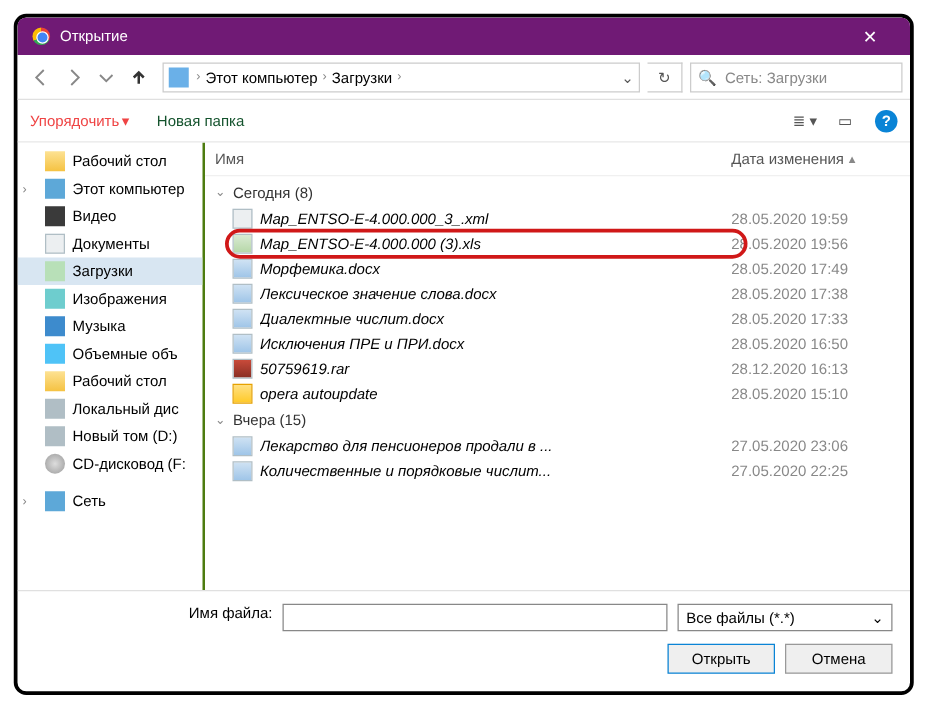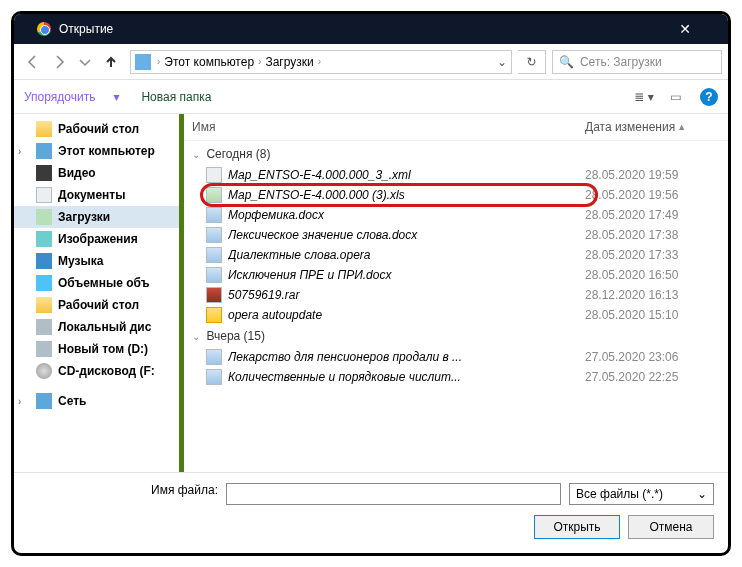--- a/index.html
+++ b/index.html
@@ -1,41 +1,41 @@
 <!DOCTYPE html>
 <html><head>
 <meta charset="utf-8">
 <style>
 * { margin: 0; padding: 0; box-sizing: border-box; font-family: "Segoe UI", Tahoma, sans-serif; font-size: 12px; }
 body { background: #fff; display: flex; align-items: center; justify-content: center; height: 567px; width: 742px; }
 .outer { width: 720px; height: 545px; background: #fff; border: 3px solid #000; border-radius: 10px; overflow: hidden; display: flex; flex-direction: column; }
-.titlebar { background: #0f172a; color: #fff; height: 30px; display: flex; align-items: center; padding: 0 23px; }
+.titlebar { background: #701a75; color: #fff; height: 30px; display: flex; align-items: center; padding: 0 12px; }
 .titlebar .chrome-icon { width: 14px; height: 14px; border-radius: 50%; background: conic-gradient(#ea4335 0 120deg, #34a853 120deg 240deg, #fbbc05 240deg 360deg); margin-right: 8px; position: relative; }
 .titlebar .chrome-icon::after { content: ""; position: absolute; top: 3px; left: 3px; width: 8px; height: 8px; border-radius: 50%; background: #4285f4; border: 1px solid #fff; }
 .titlebar .title { flex: 1; }
 .titlebar .close { width: 40px; text-align: center; font-size: 14px; cursor: pointer; }
 .navbar { height: 36px; display: flex; align-items: center; border-bottom: 1px solid #e0e0e0; padding: 0 6px; background: #fff; }
 .navarrow { width: 26px; height: 26px; display: flex; align-items: center; justify-content: center; color: #888; }
 .navarrow.enabled { color: #333; }
 .navarrow svg { width: 16px; height: 16px; }
 .up-icon { color: #1e88e5; }
 .breadcrumb { flex: 1; height: 24px; border: 1px solid #ccc; margin: 0 6px; display: flex; align-items: center; padding: 0 4px; gap: 2px; }
 .bc-icon { width: 16px; height: 16px; background: #6ab0e8; display: inline-block; margin-right: 2px; }
 .bc-sep { color: #888; font-size: 10px; padding: 0 2px; }
 .dropdown-caret { margin-left: auto; color: #555; }
 .refresh { width: 28px; height: 24px; border: 1px solid #ccc; border-left: none; display: flex; align-items: center; justify-content: center; color: #555; }
 .searchbox { width: 170px; height: 24px; border: 1px solid #ccc; margin-left: 6px; display: flex; align-items: center; padding: 0 6px; color: #888; gap: 6px; }
 .toolbar { height: 34px; display: flex; align-items: center; padding: 0 10px; border-bottom: 1px solid #e8e8e8; gap: 4px; }
-.toolbar .org { color: #8b5cf6; cursor: pointer; display: flex; gap: 18px; }
+.toolbar .org { color: #ef4444; cursor: pointer; display: flex; gap: 2px; }
 .toolbar .newf { color: #14532d; margin-left: 18px; cursor: pointer; }
 .toolbar .spacer { flex: 1; }
 .toolbar .tbtn { width: 28px; height: 24px; border: 1px solid transparent; display: flex; align-items: center; justify-content: center; color: #555; }
 .toolbar .help { width: 18px; height: 18px; border-radius: 50%; background: #0a84d6; color: #fff; display: flex; align-items: center; justify-content: center; font-weight: bold; margin-left: 6px; }
 .mainarea { flex: 1; display: flex; overflow: hidden; border-bottom: 1px solid #e0e0e0; }
-.sidebar { width: 170px; border-right: 5px solid #4d7c0f; overflow-y: auto; padding: 4px 0; font-weight: bold; }
+.sidebar { width: 150px; border-right: 2px solid #4d7c0f; overflow-y: auto; padding: 4px 0; }
 .sb-item { display: flex; align-items: center; padding: 3px 6px 3px 22px; gap: 6px; white-space: nowrap; overflow: hidden; cursor: pointer; }
 .sb-item.active { background: #d8e6f2; }
 .sb-item .exp { position: absolute; margin-left: -18px; color: #888; font-size: 10px; }
 .sb-ico { width: 16px; height: 16px; display: inline-flex; align-items: center; justify-content: center; flex-shrink: 0; }
 .i-desktop { background: linear-gradient(#fde293,#f5c242); }
 .i-pc { background: #5da8d8; }
 .i-video { background: #3a3a3a; }
 .i-doc { background: #eceff1; border: 1px solid #b0bec5; }
 .i-down { background: #b8e0b8; }
 .i-img { background: #6ecdce; }
@@ -64,21 +64,21 @@
 .fl-row.highlight { position: relative; }
 .fl-row.highlight::after { content: ""; position: absolute; left: 16px; right: 130px; top: -2px; bottom: -2px; border: 3px solid #d01818; border-radius: 12px; pointer-events: none; }
 .preview { width: 148px; border-left: 1px solid #e8e8e8; display: flex; align-items: center; justify-content: center; text-align: center; color: #555; padding: 10px; font-size: 11px; }
 .bottom { padding: 10px 14px 14px; display: flex; flex-direction: column; gap: 10px; }
 .filerow { display: flex; gap: 8px; }
 .filerow label { width: 190px; text-align: right; }
 .filerow input { flex: 1; height: 22px; border: 1px solid #888; padding: 0 4px; }
 .btnrow { display: flex; justify-content: flex-end; gap: 8px; }
 .btnrow button { width: 86px; height: 24px; border: 1px solid #999; background: #efefef; cursor: pointer; }
 .btnrow button.primary { border: 1px solid #0a84d6; }
-.select-wrap { position: relative; width: 145px; }
+.select-wrap { position: relative; width: 172px; }
 .select-wrap .sel { height: 22px; border: 1px solid #888; display: flex; align-items: center; padding: 0 6px; justify-content: space-between; cursor: pointer; }
 </style>
 </head>
 <body>
 
 <div class="outer">
 
   <div class="titlebar">
     <span class="chrome-icon"></span>
     <span class="title">Открытие</span>
@@ -223,21 +223,21 @@
             <span class="fname">Морфемика.docx</span>
             <span class="fdate">28.05.2020 17:49</span>
           </div>
           <div class="fl-row">
             <span class="fico docx"></span>
             <span class="fname">Лексическое значение слова.docx</span>
             <span class="fdate">28.05.2020 17:38</span>
           </div>
           <div class="fl-row">
             <span class="fico docx"></span>
-            <span class="fname">Диалектные слова.opera</span>
+            <span class="fname">Диалектные числит.docx</span>
             <span class="fdate">28.05.2020 17:33</span>
           </div>
           <div class="fl-row">
             <span class="fico docx"></span>
             <span class="fname">Исключения ПРЕ и ПРИ.docx</span>
             <span class="fdate">28.05.2020 16:50</span>
           </div>
           <div class="fl-row">
             <span class="fico rar"></span>
             <span class="fname">50759619.rar</span>

